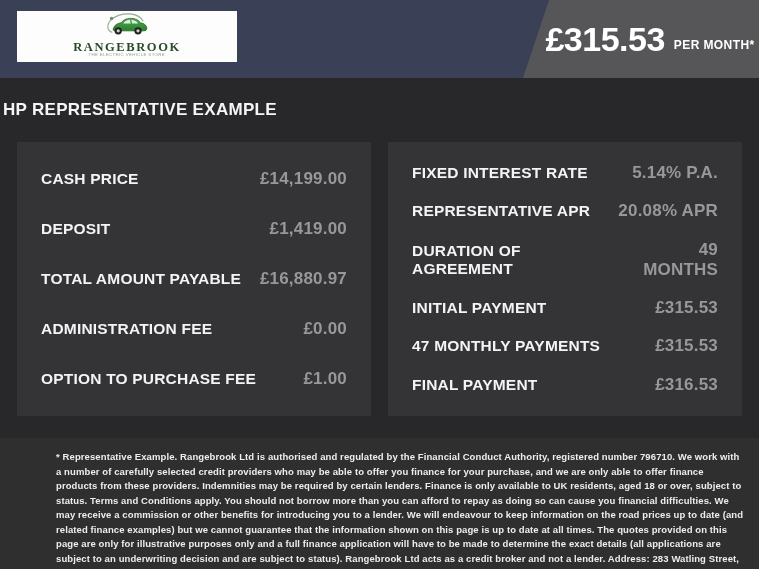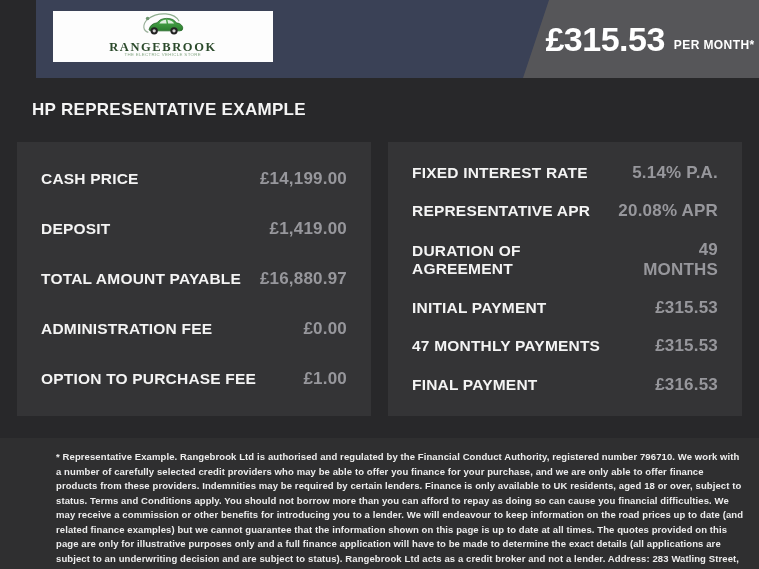--- a/index.html
+++ b/index.html
@@ -8,21 +8,20 @@
     width:759px;height:569px;
     background:#28282a;
     font-family:"Liberation Sans", sans-serif;
     overflow:hidden;
     display:flex;flex-direction:column;
   }
   
   .header{
     position:relative;flex:none;height:78px;
     background:#3a4156;
-    margin-left:36px;
   }
   .logo-box{
     position:absolute;left:17px;top:11px;
     width:220px;height:51px;background:#fdfdfd;
     display:flex;flex-direction:column;align-items:center;justify-content:center;
   }
   .logo-car{flex:none;margin-bottom:-1px;}
   .logo-brand{
     font-family:"Liberation Serif", serif;
     font-size:12.5px;font-weight:700;letter-spacing:1.6px;
@@ -40,21 +39,21 @@
     display:flex;align-items:center;justify-content:center;
     padding-left:18px;box-sizing:border-box;
     color:#ffffff;
   }
   .price-amount{font-size:34px;font-weight:700;letter-spacing:-.5px;}
   .price-per{font-size:12px;font-weight:700;letter-spacing:.4px;margin-left:9px;transform:translateY(-2px);}
   .price-badge .baseline{display:flex;align-items:baseline;}
   
   .title-bar{
     flex:none;height:64px;display:flex;align-items:center;
-    padding-left:32px;
+    padding-left:3px;
   }
   .section-title{
     color:#f5f5f5;font-size:17px;font-weight:700;letter-spacing:.3px;
   }
   
   .tables{
     flex:none;height:274px;
     display:flex;gap:17px;padding:0 17px;
   }
   .panel{

